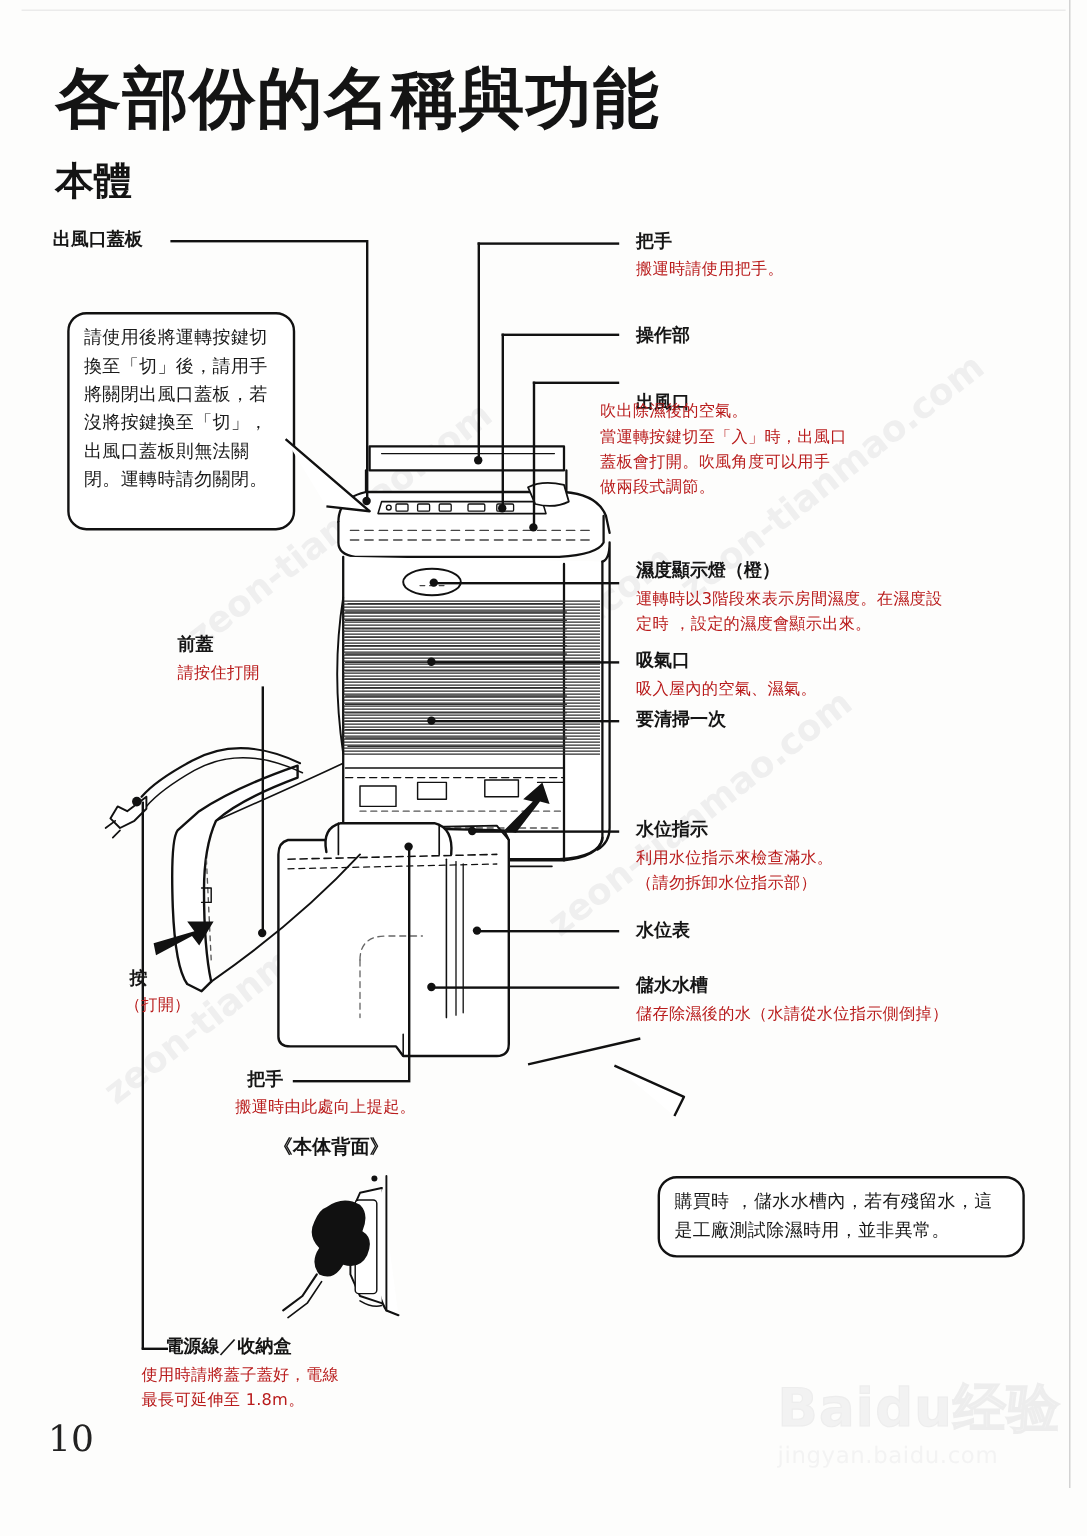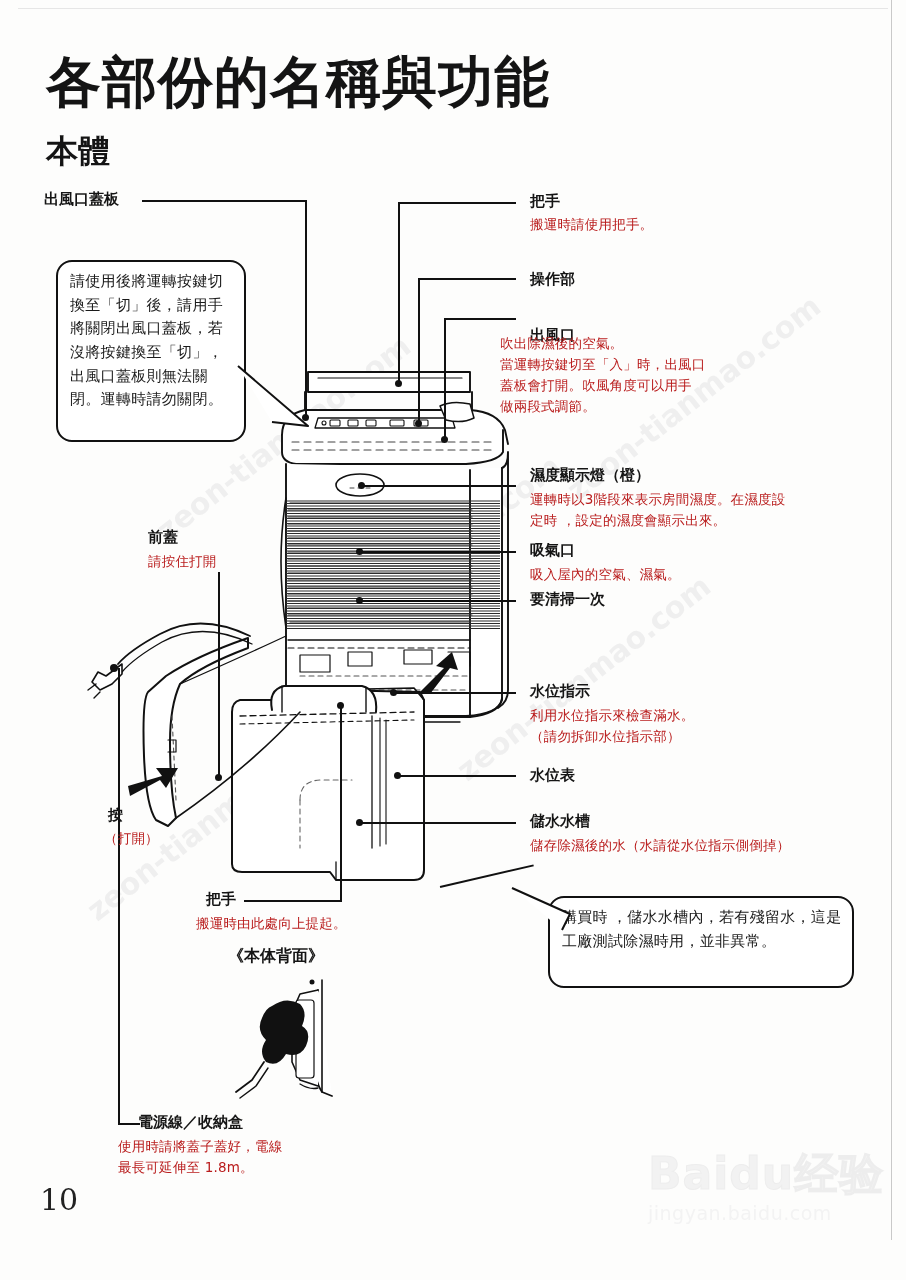--- a/index.html
+++ b/index.html
@@ -294,21 +294,21 @@
 
   <div class="ln h" style="left:440px;top:886px;width:96px;transform:rotate(-13deg);transform-origin:left center;"></div>
 
   <div class="bubble" style="left:56px;top:220px;width:190px;height:182px;">
     <div class="btxt">請使用後將運轉按鍵切換至「切」後，請用手將關閉出風口蓋板，若沒將按鍵換至「切」，出風口蓋板則無法關閉。運轉時請勿關閉。</div>
   </div>
   <svg class="bubble-tail" style="left:232px;top:360px;width:90px;height:76px;">
     <path d="M6 6 L76 66 L40 62" fill="#fff" stroke="#111" stroke-width="2" stroke-linejoin="round"></path>
   </svg>
 
-  <div class="bubble" style="left:548px;top:856px;width:306px;height:92px;font-family:Liberation Serif, serif;">
+  <div class="bubble" style="left:548px;top:940px;width:306px;height:68px;">
     <div class="btxt">購買時 ，儲水水槽內，若有殘留水，這是工廠測試除濕時用，並非異常。</div>
   </div>
   <svg class="bubble-tail" style="left:508px;top:884px;width:70px;height:54px;">
     <path d="M4 4 L62 30 L54 46" fill="#fff" stroke="#111" stroke-width="2" stroke-linejoin="round"></path>
   </svg>
 
   <div class="lbl" style="left:44px;top:190px;">出風口蓋板</div>
 
   <div class="lbl" style="left:148px;top:528px;">前蓋</div>
   <div class="desc" style="left:148px;top:551px;">請按住打開</div>

